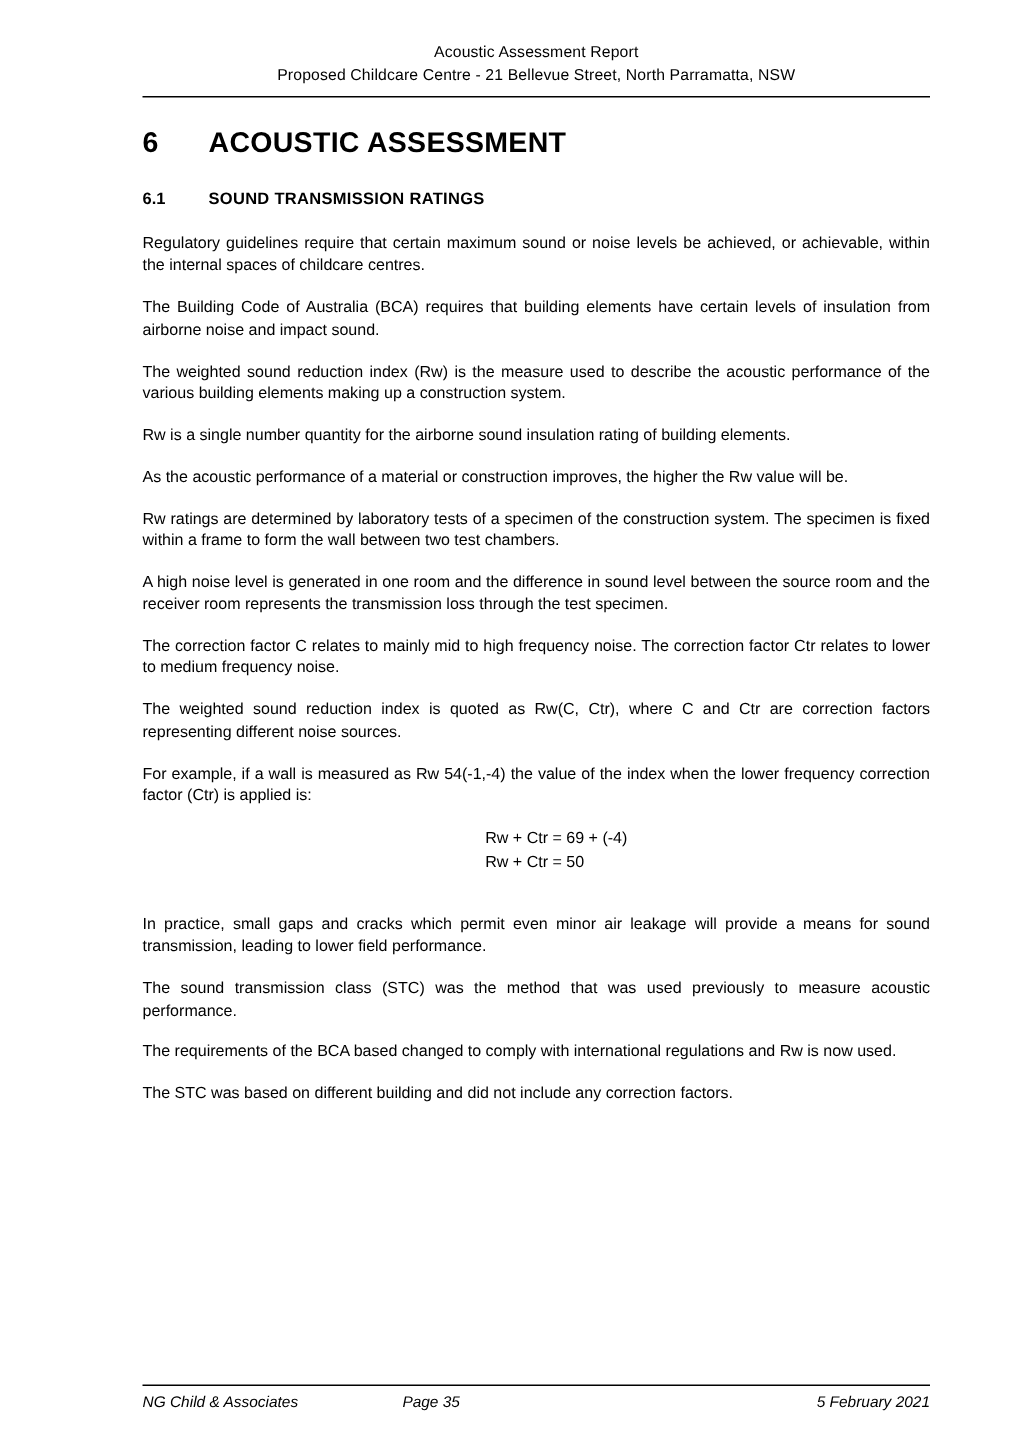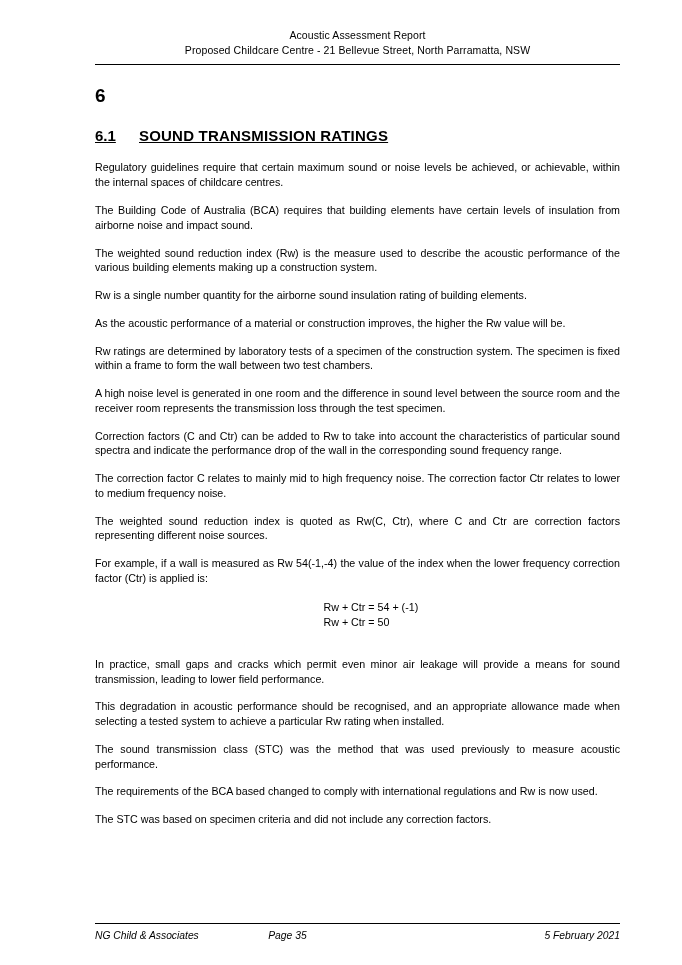--- a/index.html
+++ b/index.html
@@ -43,26 +43,25 @@
     margin: 14px 0 20px 0;
     display: flex;
     align-items: baseline;
   }
   .h1 .num {
     width: 44px;
     flex: 0 0 44px;
   }
   .h1 .txt { letter-spacing: 0.2px; }
   .h2 {
-    font-size: 15px;
+    font-size: 11px;
     font-weight: bold;
     margin: 0 0 16px 0;
     display: flex;
     align-items: baseline;
-    text-decoration: underline;
   }
   .h2 .num {
     width: 44px;
     flex: 0 0 44px;
   }
   .h2 .txt { letter-spacing: 0.2px; }
   
   p.body {
     font-size: 10.7px;
     line-height: 1.38;
@@ -110,49 +109,48 @@
 <div class="page">
 
   <div class="doc-header">
     <div class="line1">Acoustic Assessment Report</div>
     <div class="line2">Proposed Childcare Centre - 21 Bellevue Street, North Parramatta, NSW</div>
   </div>
   <div class="header-rule"></div>
 
   <div class="h1">
     <span class="num">6</span>
+    <span class="txt">ACOUSTIC ASSESSMENT</span>
   </div>
 
   <div class="h2">
     <span class="num">6.1</span>
     <span class="txt">SOUND TRANSMISSION RATINGS</span>
   </div>
 
   <p class="body">Regulatory guidelines require that certain maximum sound or noise levels be achieved, or achievable, within the internal spaces of childcare centres.</p>
   <p class="body">The Building Code of Australia (BCA) requires that building elements have certain levels of insulation from airborne noise and impact sound.</p>
   <p class="body">The weighted sound reduction index (Rw) is the measure used to describe the acoustic performance of the various building elements making up a construction system.</p>
   <p class="body">Rw is a single number quantity for the airborne sound insulation rating of building elements.</p>
   <p class="body">As the acoustic performance of a material or construction improves, the higher the Rw value will be.</p>
   <p class="body">Rw ratings are determined by laboratory tests of a specimen of the construction system. The specimen is fixed within a frame to form the wall between two test chambers.</p>
   <p class="body">A high noise level is generated in one room and the difference in sound level between the source room and the receiver room represents the transmission loss through the test specimen.</p>
-  <p class="body">Correction factors (C and Ctr) can be added to Rw to take into account the characteristics of particular sound spectra and indicate the performance drop of the wall in the corresponding sound frequency range.</p>
   <p class="body">The correction factor C relates to mainly mid to high frequency noise. The correction factor Ctr relates to lower to medium frequency noise.</p>
   <p class="body">The weighted sound reduction index is quoted as Rw(C, Ctr), where C and Ctr are correction factors representing different noise sources.</p>
   <p class="body">For example, if a wall is measured as Rw 54(-1,-4) the value of the index when the lower frequency correction factor (Ctr) is applied is:</p>
 
   <div class="equation">
-    <span class="eq-line">Rw + Ctr = 54 + (-1)</span>
+    <span class="eq-line">Rw + Ctr = 69 + (-4)</span>
     <span class="eq-line">Rw + Ctr = 50</span>
   </div>
 
   <p class="body">In practice, small gaps and cracks which permit even minor air leakage will provide a means for sound transmission, leading to lower field performance.</p>
-  <p class="body">This degradation in acoustic performance should be recognised, and an appropriate allowance made when selecting a tested system to achieve a particular Rw rating when installed.</p>
   <p class="body">The sound transmission class (STC) was the method that was used previously to measure acoustic performance.</p>
   <p class="body">The requirements of the BCA based changed to comply with international regulations and Rw is now used.</p>
-  <p class="body last">The STC was based on specimen criteria and did not include any correction factors.</p>
+  <p class="body last">The STC was based on different building and did not include any correction factors.</p>
 
   <div class="doc-footer">
     <div class="footer-rule"></div>
     <div class="footer-row">
       <div class="footer-left">NG Child &amp; Associates</div>
       <div class="footer-center">Page 35</div>
       <div class="footer-right">5 February 2021</div>
     </div>
   </div>
 

